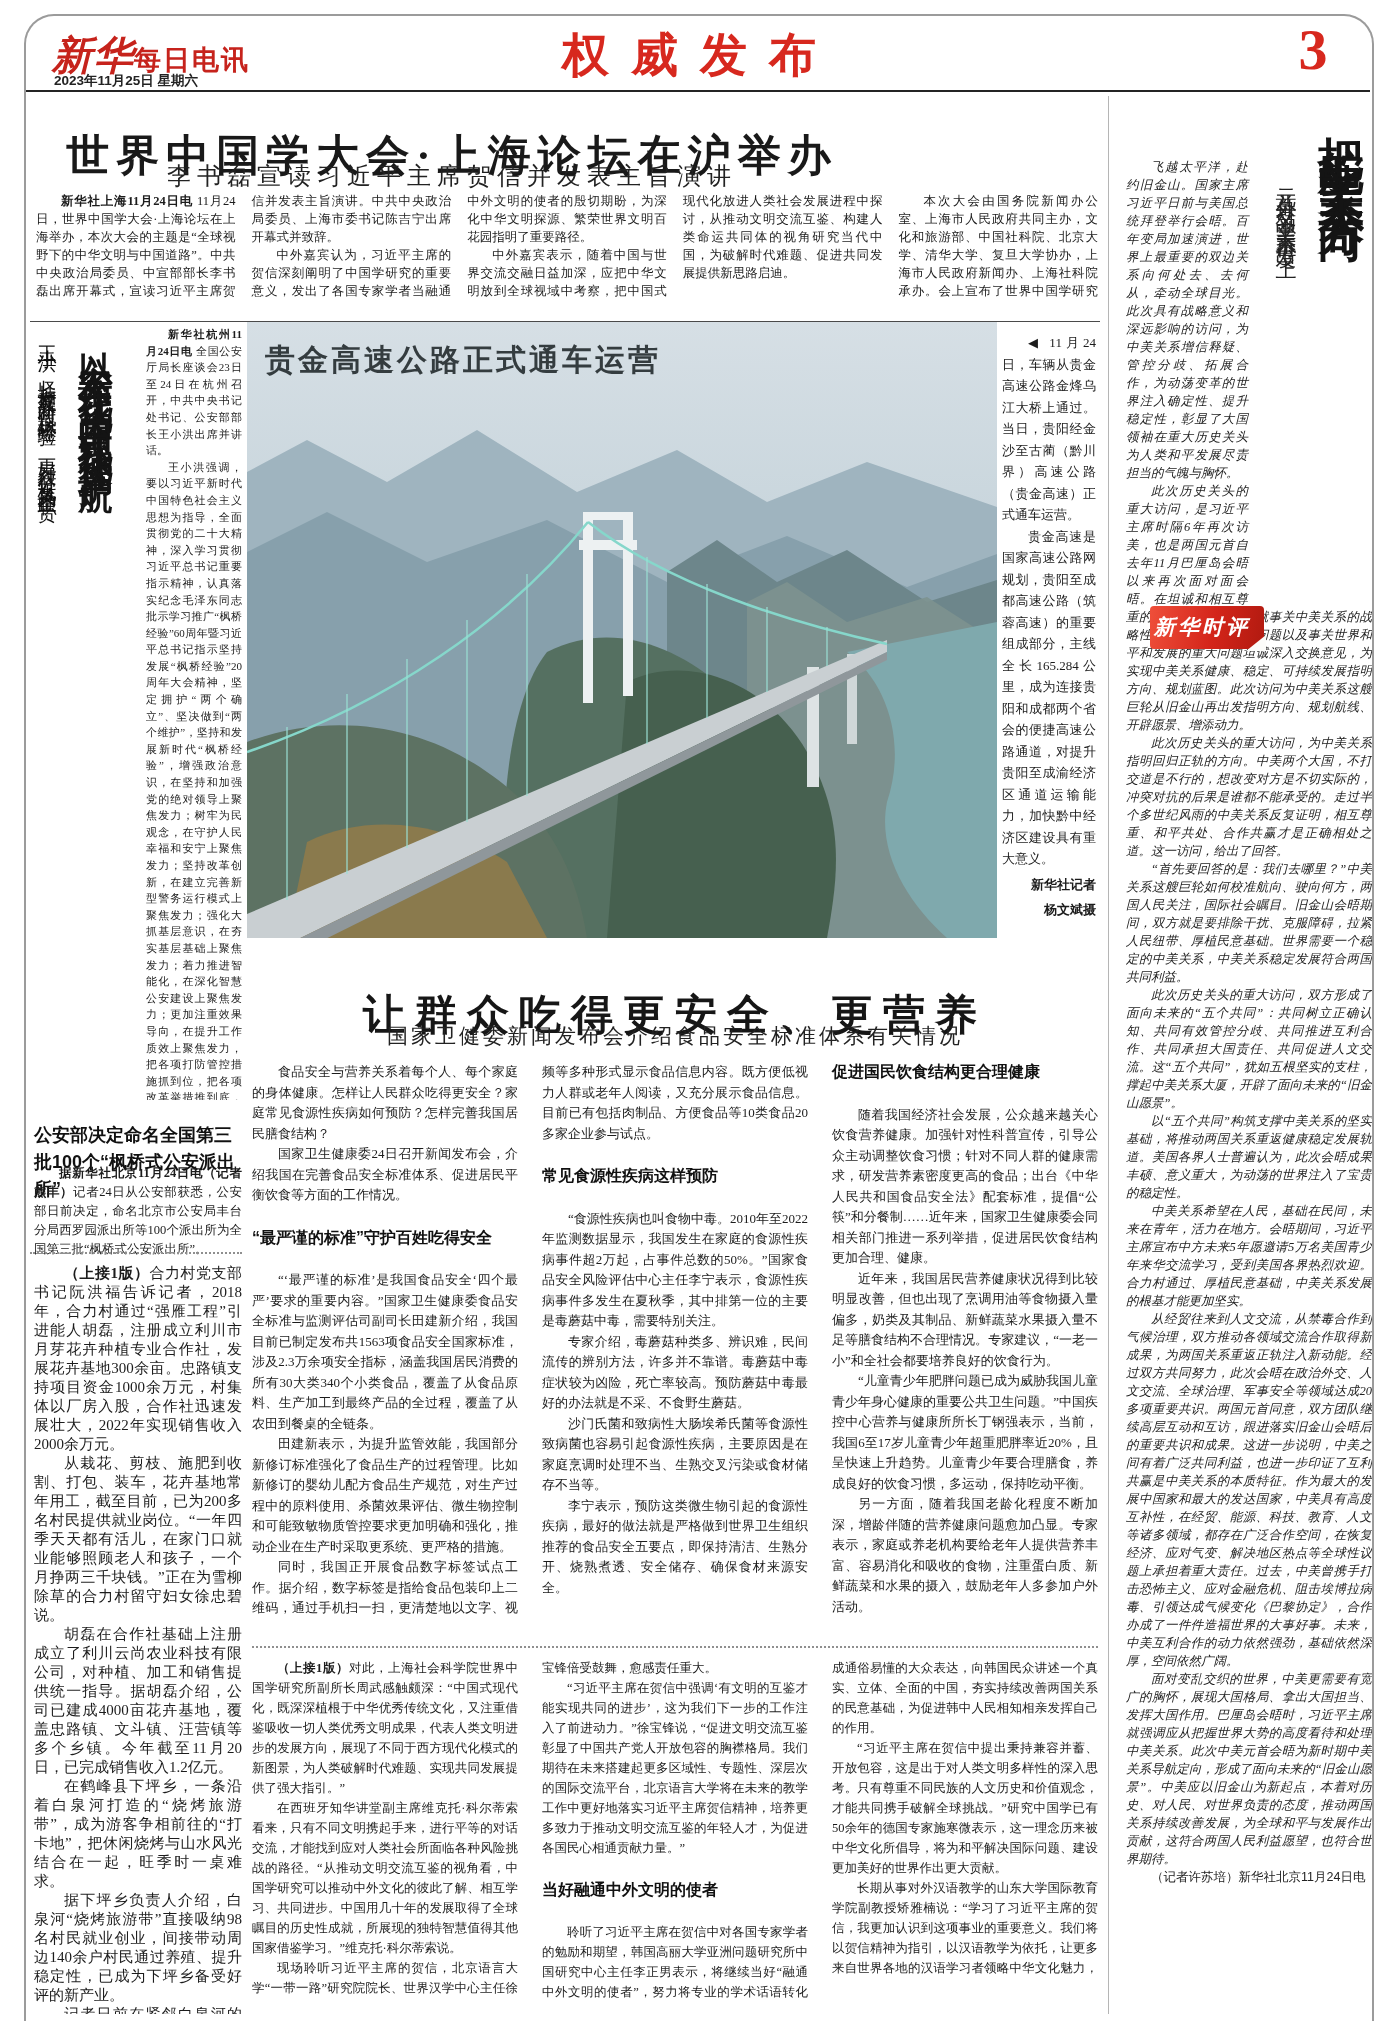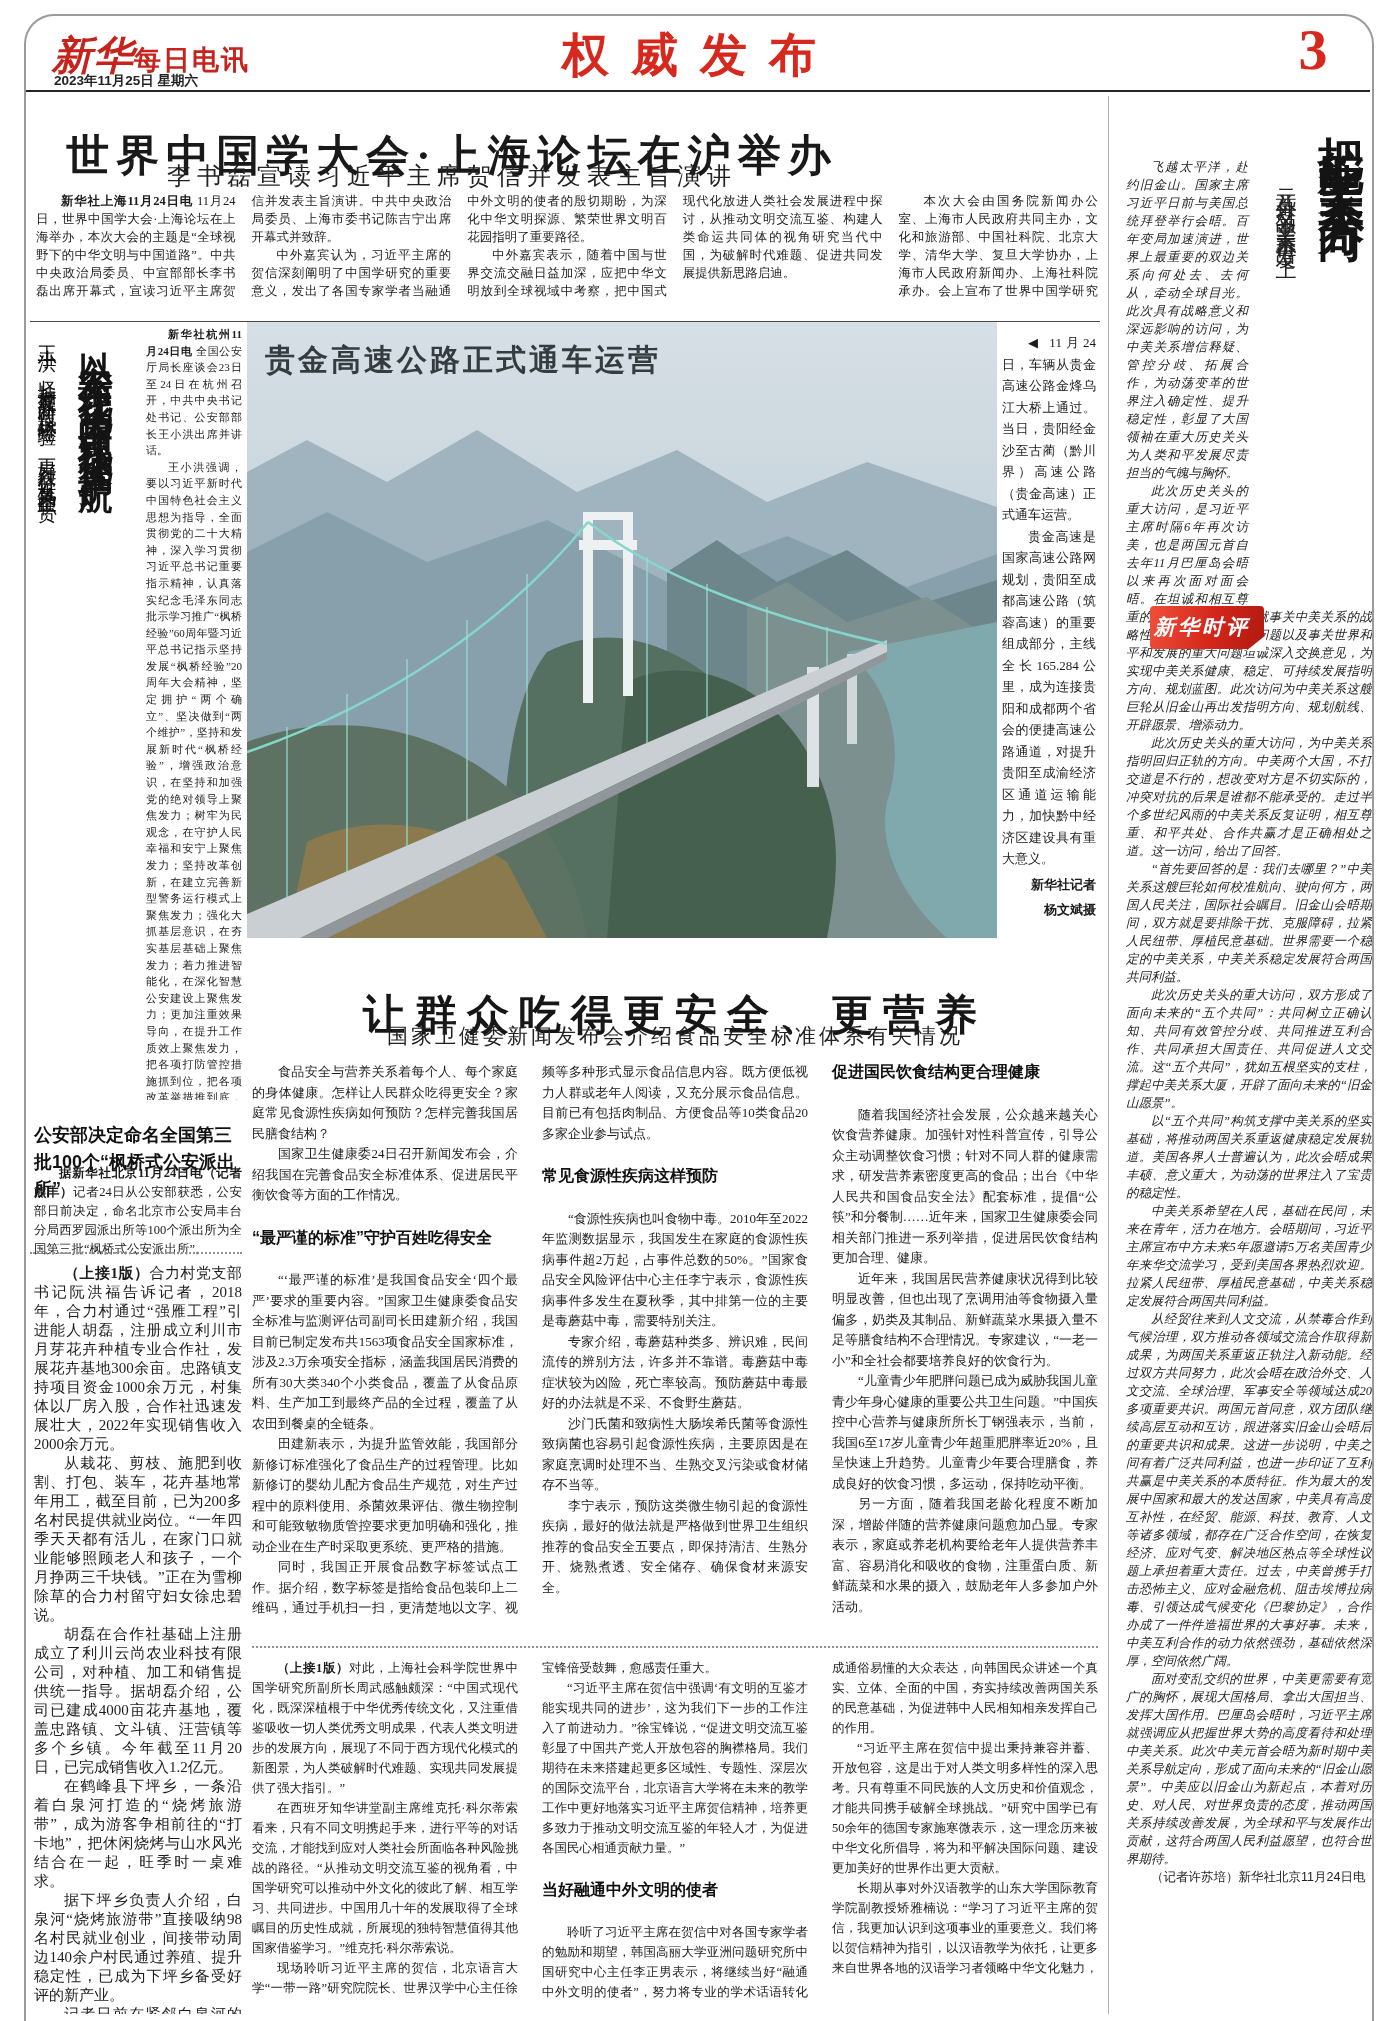--- a/index.html
+++ b/index.html
@@ -249,20 +249,20 @@
       <span class="badge">新华时评</span>
     </div>
     <div class="cm-text jt flow">
       <div>
           <p>飞越太平洋，赴约旧金山。国家主席习近平日前与美国总统拜登举行会晤。百年变局加速演进，世界上最重要的双边关系向何处去、去何从，牵动全球目光。此次具有战略意义和深远影响的访问，为中美关系增信释疑、管控分歧、拓展合作，为动荡变革的世界注入确定性、提升稳定性，彰显了大国领袖在重大历史关头为人类和平发展尽责担当的气魄与胸怀。</p>
           <p>此次历史关头的重大访问，是习近平主席时隔6年再次访美，也是两国元首自去年11月巴厘岛会晤以来再次面对面会晤。在坦诚和相互尊重的气氛里，两国元首就事关中美关系的战略性、全局性、方向性问题以及事关世界和平和发展的重大问题坦诚深入交换意见，为实现中美关系健康、稳定、可持续发展指明方向、规划蓝图。此次访问为中美关系这艘巨轮从旧金山再出发指明方向、规划航线、开辟愿景、增添动力。</p>
           <p>此次历史关头的重大访问，为中美关系指明回归正轨的方向。中美两个大国，不打交道是不行的，想改变对方是不切实际的，冲突对抗的后果是谁都不能承受的。走过半个多世纪风雨的中美关系反复证明，相互尊重、和平共处、合作共赢才是正确相处之道。这一访问，给出了回答。</p>
           <p>“首先要回答的是：我们去哪里？”中美关系这艘巨轮如何校准航向、驶向何方，两国人民关注，国际社会瞩目。旧金山会晤期间，双方就是要排除干扰、克服障碍，拉紧人民纽带、厚植民意基础。世界需要一个稳定的中美关系，中美关系稳定发展符合两国共同利益。</p>
           <p>此次历史关头的重大访问，双方形成了面向未来的“五个共同”：共同树立正确认知、共同有效管控分歧、共同推进互利合作、共同承担大国责任、共同促进人文交流。这“五个共同”，犹如五根坚实的支柱，撑起中美关系大厦，开辟了面向未来的“旧金山愿景”。</p>
           <p>以“五个共同”构筑支撑中美关系的坚实基础，将推动两国关系重返健康稳定发展轨道。美国各界人士普遍认为，此次会晤成果丰硕、意义重大，为动荡的世界注入了宝贵的稳定性。</p>
-          <p>中美关系希望在人民，基础在民间，未来在青年，活力在地方。会晤期间，习近平主席宣布中方未来5年愿邀请5万名美国青少年来华交流学习，受到美国各界热烈欢迎。拉紧人民纽带、厚植民意基础，中美关系稳定发展符合两国共同利益。</p>
+          <p>中美关系希望在人民，基础在民间，未来在青年，活力在地方。会晤期间，习近平主席宣布中方未来5年愿邀请5万名美国青少年来华交流学习，受到美国各界热烈欢迎。合力村通过、厚植民意基础，中美关系发展的根基才能更加坚实。</p>
           <p>从经贸往来到人文交流，从禁毒合作到气候治理，双方推动各领域交流合作取得新成果，为两国关系重返正轨注入新动能。经过双方共同努力，此次会晤在政治外交、人文交流、全球治理、军事安全等领域达成20多项重要共识。两国元首同意，双方团队继续高层互动和互访，跟进落实旧金山会晤后的重要共识和成果。这进一步说明，中美之间有着广泛共同利益，也进一步印证了互利共赢是中美关系的本质特征。作为最大的发展中国家和最大的发达国家，中美具有高度互补性，在经贸、能源、科技、教育、人文等诸多领域，都存在广泛合作空间，在恢复经济、应对气变、解决地区热点等全球性议题上承担着重大责任。过去，中美曾携手打击恐怖主义、应对金融危机、阻击埃博拉病毒、引领达成气候变化《巴黎协定》，合作办成了一件件造福世界的大事好事。未来，中美互利合作的动力依然强劲，基础依然深厚，空间依然广阔。</p>
           <p>面对变乱交织的世界，中美更需要有宽广的胸怀，展现大国格局、拿出大国担当、发挥大国作用。巴厘岛会晤时，习近平主席就强调应从把握世界大势的高度看待和处理中美关系。此次中美元首会晤为新时期中美关系导航定向，形成了面向未来的“旧金山愿景”。中美应以旧金山为新起点，本着对历史、对人民、对世界负责的态度，推动两国关系持续改善发展，为全球和平与发展作出贡献，这符合两国人民利益愿望，也符合世界期待。</p>
         </div>
       <p class="cm-sig">（记者许苏培）新华社北京11月24日电</p>
     </div>
   </div>
 </div>
 
 </body></html>

